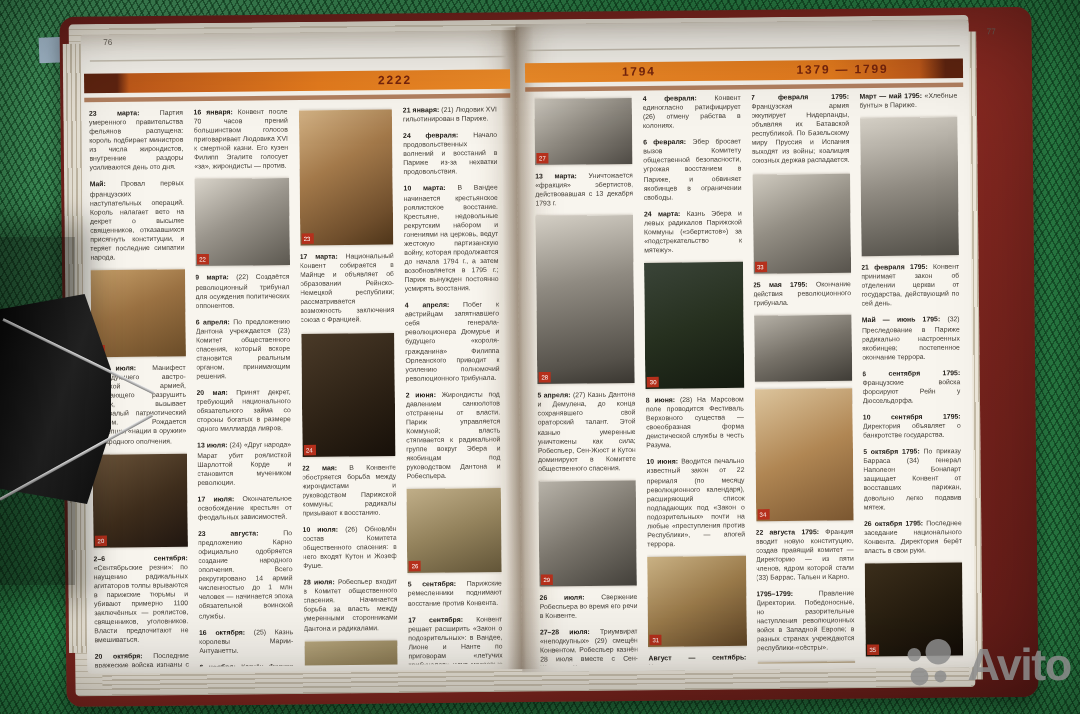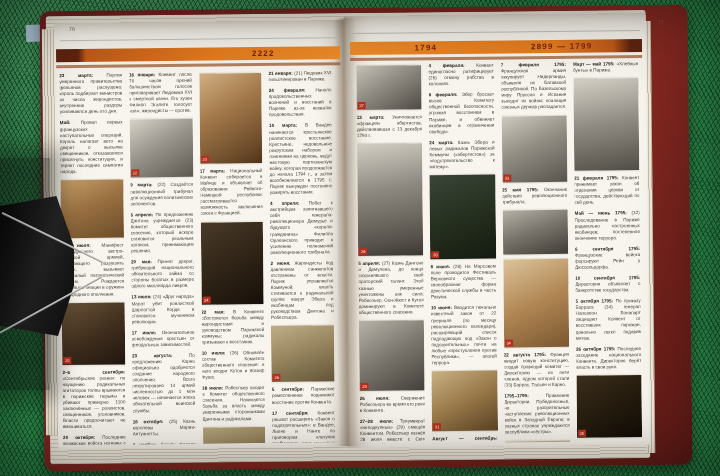--- a/index.html
+++ b/index.html
@@ -115,21 +115,21 @@
     <div class="rule rule-l"></div>
     <div class="rule rule-r"></div>
 
     <div class="banner banner-l">
       <span class="year year-l">2222</span>
     </div>
     <div class="sub sub-l"></div>
 
     <div class="banner banner-r">
       <span class="year year-r1">1794</span>
-      <span class="year year-r2">2899 — 1799</span>
+      <span class="year year-r2">1379 — 1799</span>
     </div>
     <div class="sub sub-r"></div>
 
     <div id="left-cols" class="cols">
         <div class="col">
           <div class="entry"><span class="date">23 марта: </span><span>Партия умеренного правительства фельянов распущена: король подбирает министров из числа жирондистов, внутренние раздоры усиливаются день ото дня.</span></div>
           <div class="entry"><span class="date">Май: </span><span>Провал первых французских наступательных операций. Король налагает вето на декрет о высылке священников, отказавшихся присягнуть конституции, и теряет последние симпатии народа.</span></div>
           <div class="fig im-sepia" style="height: 58px;">
             <span class="tag">19</span>
           </div>
@@ -240,13 +240,22 @@
       </div>
   </div>
 
   <div class="clip-shade"></div>
   <div class="clip"></div>
   <div class="wire w1"></div>
   <div class="wire w2"></div>
 
   <div class="bg-vignette"></div>
 
+  <div class="wm">
+    <div class="logo">
+      <i class="c1"></i>
+      <i class="c2"></i>
+      <i class="c3"></i>
+      <i class="c4"></i>
+    </div>
+    <span class="wm-text">Avito</span>
+  </div>
 </div>
 
 </body></html>

